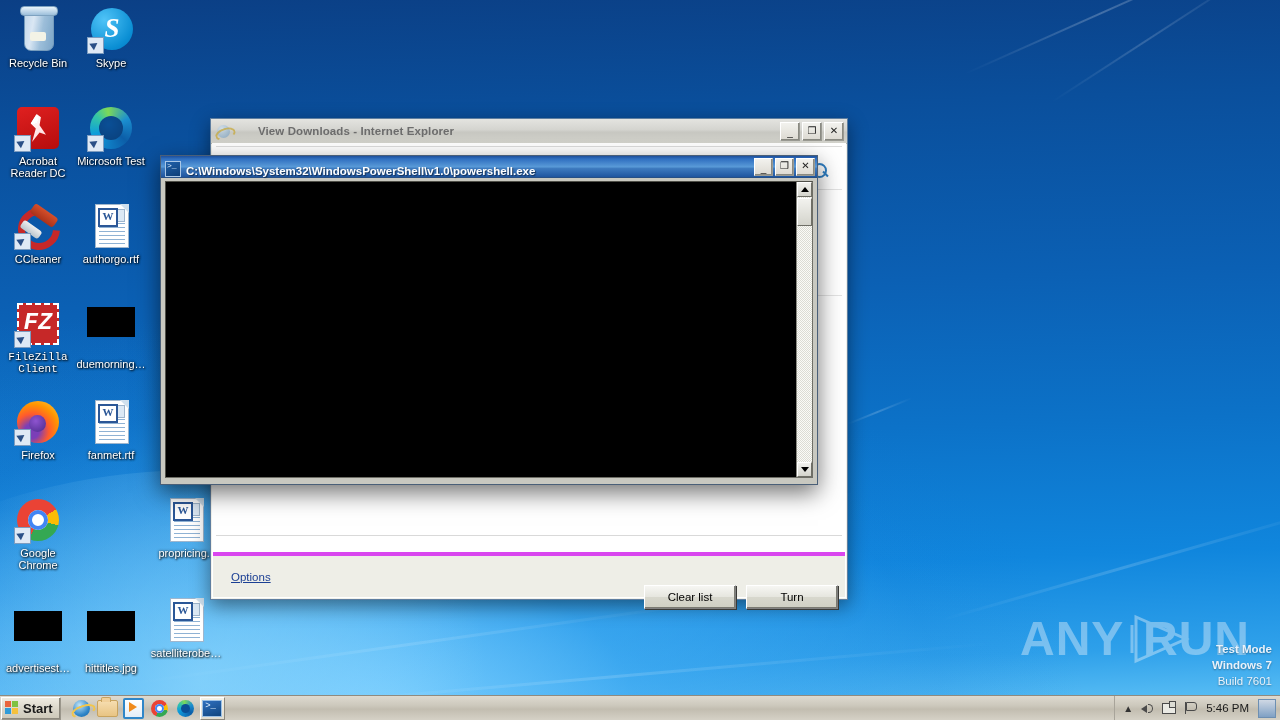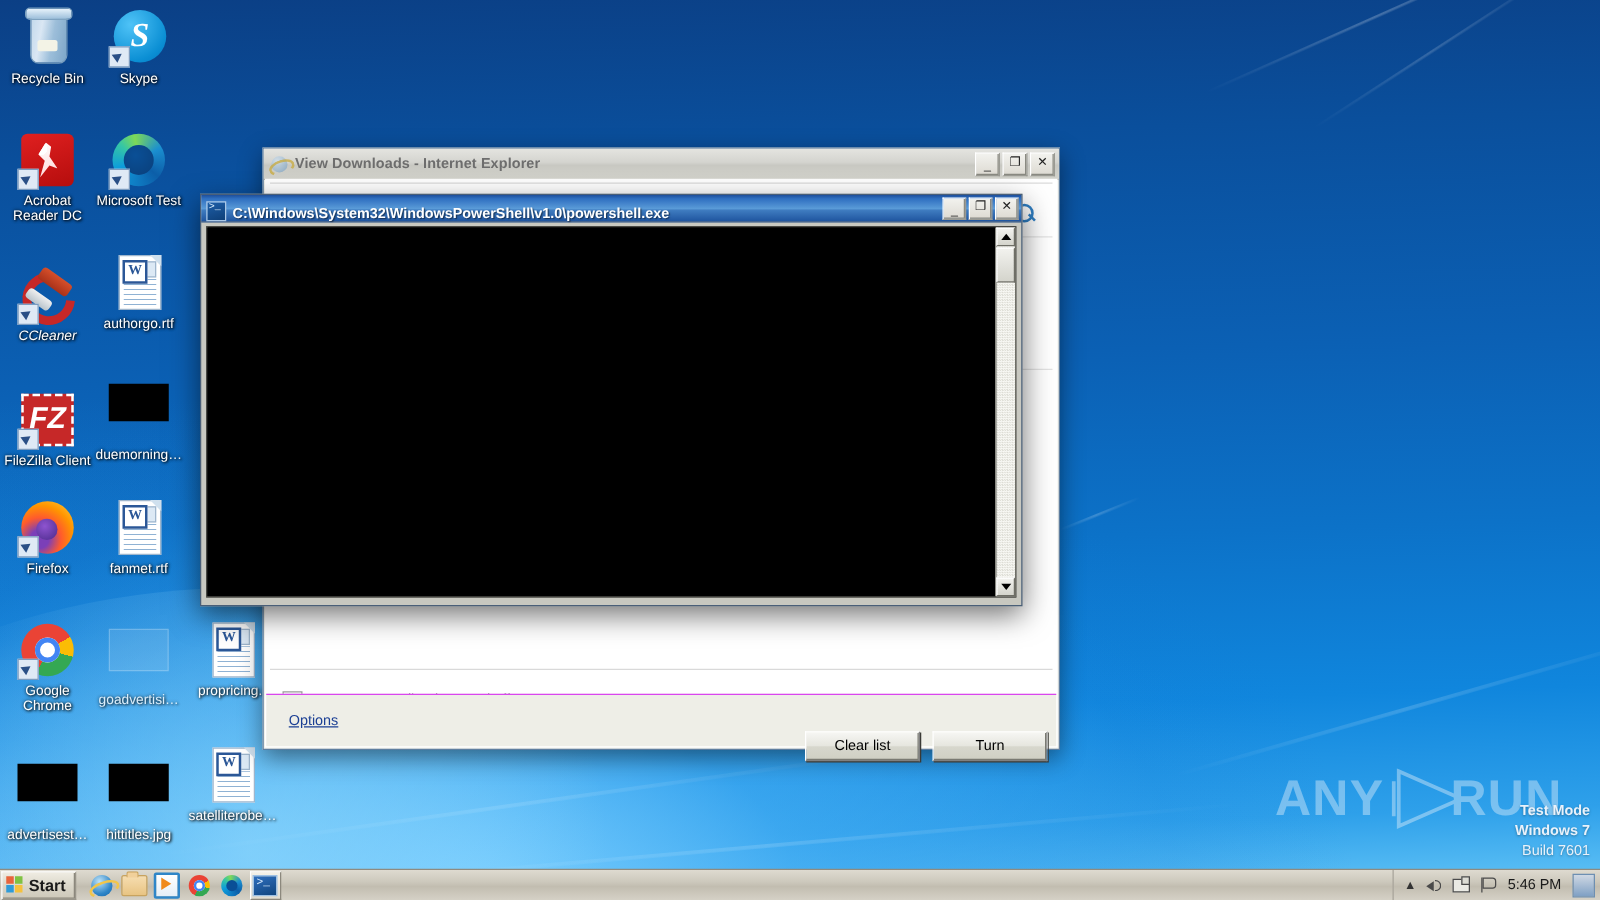--- a/index.html
+++ b/index.html
@@ -123,21 +123,21 @@
   #ie-window{
     left:210px;top:118px;width:638px;height:482px;
     background:#f0f0ea;
     border:1px solid #5e7ea0;
     box-shadow:0 6px 18px rgba(0,0,0,.45);
   }
   #ie-titlebar{
     height:24px;
     background:linear-gradient(180deg,#e4e4e0 0%,#d4d4cf 45%,#c8c8c2 55%,#d2d2cb 100%);
     border-bottom:1px solid #b4b4ae;
-    display:flex;align-items:center;padding-left:5px;position:relative;
+    display:flex;align-items:center;padding-left:5px;position:relative;gap:22px;
   }
   #ie-title-text{font-size:11.5px;font-weight:bold;color:#6d6d6d;margin-left:5px;letter-spacing:.1px;}
   .ie-ico{width:15px;height:15px;position:relative;}
   .ie-ico .globe{position:absolute;left:1px;top:1px;width:13px;height:13px;border-radius:50%;
     background:radial-gradient(circle at 35% 30%,#cfe2f2,#7fa8cc 70%,#4b7fb0 100%);opacity:.6;}
   .ie-ico .swoosh{position:absolute;left:-1px;top:4px;width:17px;height:8px;border:2px solid rgba(200,170,60,.75);
     border-radius:50%;transform:rotate(-18deg);border-bottom-color:transparent;}
   .wbtns{position:absolute;right:3px;top:3px;display:flex;gap:2px;}
   .wbtn{
     width:18px;height:17px;font-size:10px;line-height:15px;text-align:center;
@@ -166,21 +166,21 @@
   #ss-icon .sheet{position:absolute;left:0;top:0;width:14px;height:13px;background:#fff;border:1px solid #9a9a9a;}
   #ss-icon .sheet:before{content:"";position:absolute;left:1px;top:1px;right:1px;height:3px;background:#cfd8e3;}
   #ss-icon .lock{position:absolute;left:6px;top:5px;width:9px;height:9px;border-radius:2px;
     background:linear-gradient(180deg,#f7c348,#d98e12);border:1px solid #a8700c;}
   #ss-icon .lock:after{content:"";position:absolute;left:3px;top:-3px;width:3px;height:4px;border:1px solid #a8700c;border-bottom:none;border-radius:2px 2px 0 0;}
   #ss-text{font-size:11.5px;color:#1a1a1a;margin-left:7px;}
   #ss-turnon{font-size:11.5px;color:#1a1a1a;position:absolute;left:452px;}
 
   #ie-footer{
     position:absolute;left:1px;right:1px;bottom:1px;height:41px;
-    background:#eeeee7;border-top:1px solid #d946ef;display:flex;align-items:center;
+    background:#eeeee7;border-top:4px solid #d946ef;display:flex;align-items:center;
   }
   #ie-options{margin-left:18px;font-size:11.5px;color:#1b3f94;text-decoration:underline;cursor:default;}
   #ie-footer .btn3d{height:24px;line-height:22px;width:92px;font-size:11.5px;}
   #btn-clearlist{position:absolute;right:109px;}
   #btn-close{position:absolute;right:7px;}
 
   
   #ps-window{
     left:160px;top:155px;width:658px;height:330px;
     background:#c8c8c0;
@@ -218,21 +218,21 @@
   .tri-dn{width:0;height:0;border-left:4px solid transparent;border-right:4px solid transparent;border-top:5px solid #000;}
   #sb-thumb{position:absolute;left:0;top:16px;width:15px;height:28px;box-sizing:border-box;
     background:linear-gradient(180deg,#f2f2ee,#d4d4cc);
     border:1px solid #6e6e66;border-top-color:#fff;border-left-color:#fff;}
 
   
   #anyrun{
     position:absolute;left:1020px;top:608px;width:230px;height:62px;
     display:flex;align-items:center;gap:6px;pointer-events:none;opacity:.42;
   }
-  #anyrun .arw{font-size:40px;font-weight:bold;color:#e6f1fb;letter-spacing:1px;
+  #anyrun .arw{font-size:48px;font-weight:bold;color:#e6f1fb;letter-spacing:1px;
     font-family:"Liberation Sans",sans-serif;line-height:44px;}
   #ar-logo{position:relative;width:62px;height:52px;}
   #ar-logo svg{position:absolute;left:0;top:0;}
   #testmode{
     position:absolute;right:8px;top:641px;width:160px;text-align:right;
     color:#e9f2fb;font-size:11.5px;line-height:16px;pointer-events:none;
     text-shadow:0 1px 2px rgba(0,0,0,.35);
   }
   #testmode .tm1,#testmode .tm2{font-weight:bold;}
 
@@ -341,21 +341,21 @@
   </div>
 
   <div class="icon-cell" style="left:73px;top:104px;">
     <div class="icon-art">
         <div class="edge-ic"></div>
         <div class="shortcut-arrow"></div>
       </div>
     <div class="icon-label">Microsoft Test</div>
   </div>
 
-  <div class="icon-cell" style="left:0px;top:212px;font-style:italic;">
+  <div class="icon-cell" style="left:0px;top:202px;">
     <div class="icon-art">
       <div class="cc">
           <div class="cc-c"></div>
           <div class="cc-brush"></div>
           <div class="cc-brush2"></div>
         </div>
       <div class="shortcut-arrow"></div>
     </div>
     <div class="icon-label">CCleaner</div>
   </div>
@@ -364,21 +364,21 @@
     <div class="icon-art">
       <div class="wdoc">
           <div class="wbox"></div>
           <div class="wlines"></div>
           <div class="wW">W</div>
         </div>
     </div>
     <div class="icon-label">authorgo.rtf</div>
   </div>
 
-  <div class="icon-cell" style="left:0px;top:312px;">
+  <div class="icon-cell" style="left:0px;top:300px;font-family:Liberation Mono, monospace;">
     <div class="icon-art">
         <div class="fz">
           <span>FZ</span>
         </div>
         <div class="shortcut-arrow"></div>
       </div>
     <div class="icon-label">FileZilla Client</div>
   </div>
 
   <div class="icon-cell" style="left:73px;top:300px;">
@@ -408,26 +408,20 @@
   </div>
 
   <div class="icon-cell" style="left:0px;top:496px;">
     <div class="icon-art">
         <div class="chr"></div>
         <div class="shortcut-arrow"></div>
       </div>
     <div class="icon-label">Google Chrome</div>
   </div>
 
-  <div class="icon-cell" style="left:73px;top:496px;">
-    <div class="icon-art">
-      <div style="width:48px;height:34px;margin-top:7px;background:rgba(255,255,255,.10);border:1px solid rgba(255,255,255,.22);box-sizing:border-box;"></div>
-    </div>
-    <div class="icon-label" style="opacity:.8;">goadvertisi…</div>
-  </div>
 
   <div class="icon-cell" style="left:148px;top:496px;">
     <div class="icon-art">
       <div class="wdoc">
           <div class="wbox"></div>
           <div class="wlines"></div>
           <div class="wW">W</div>
         </div>
     </div>
     <div class="icon-label">propricing.r</div>

